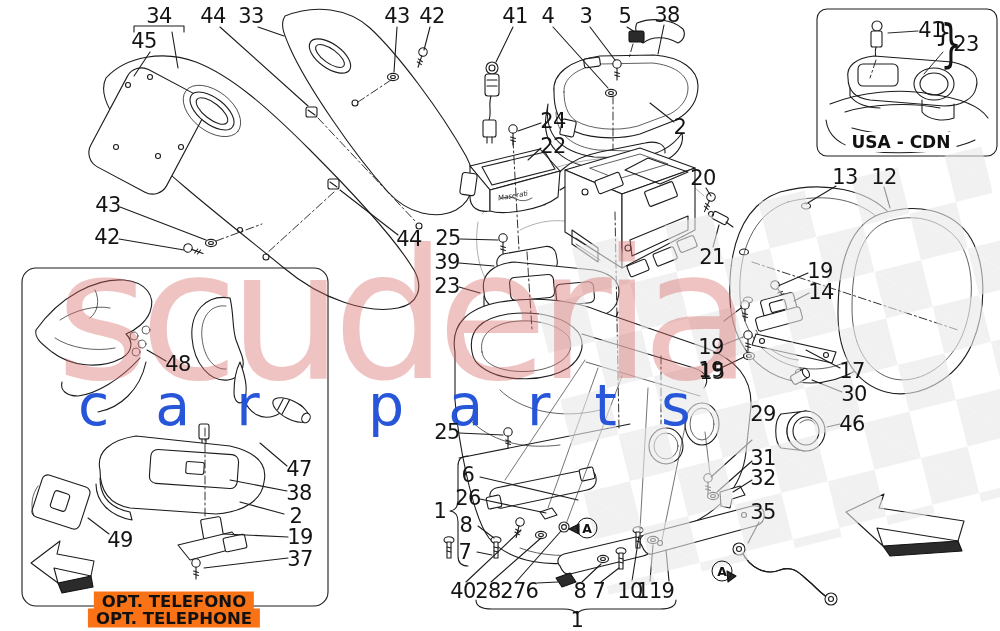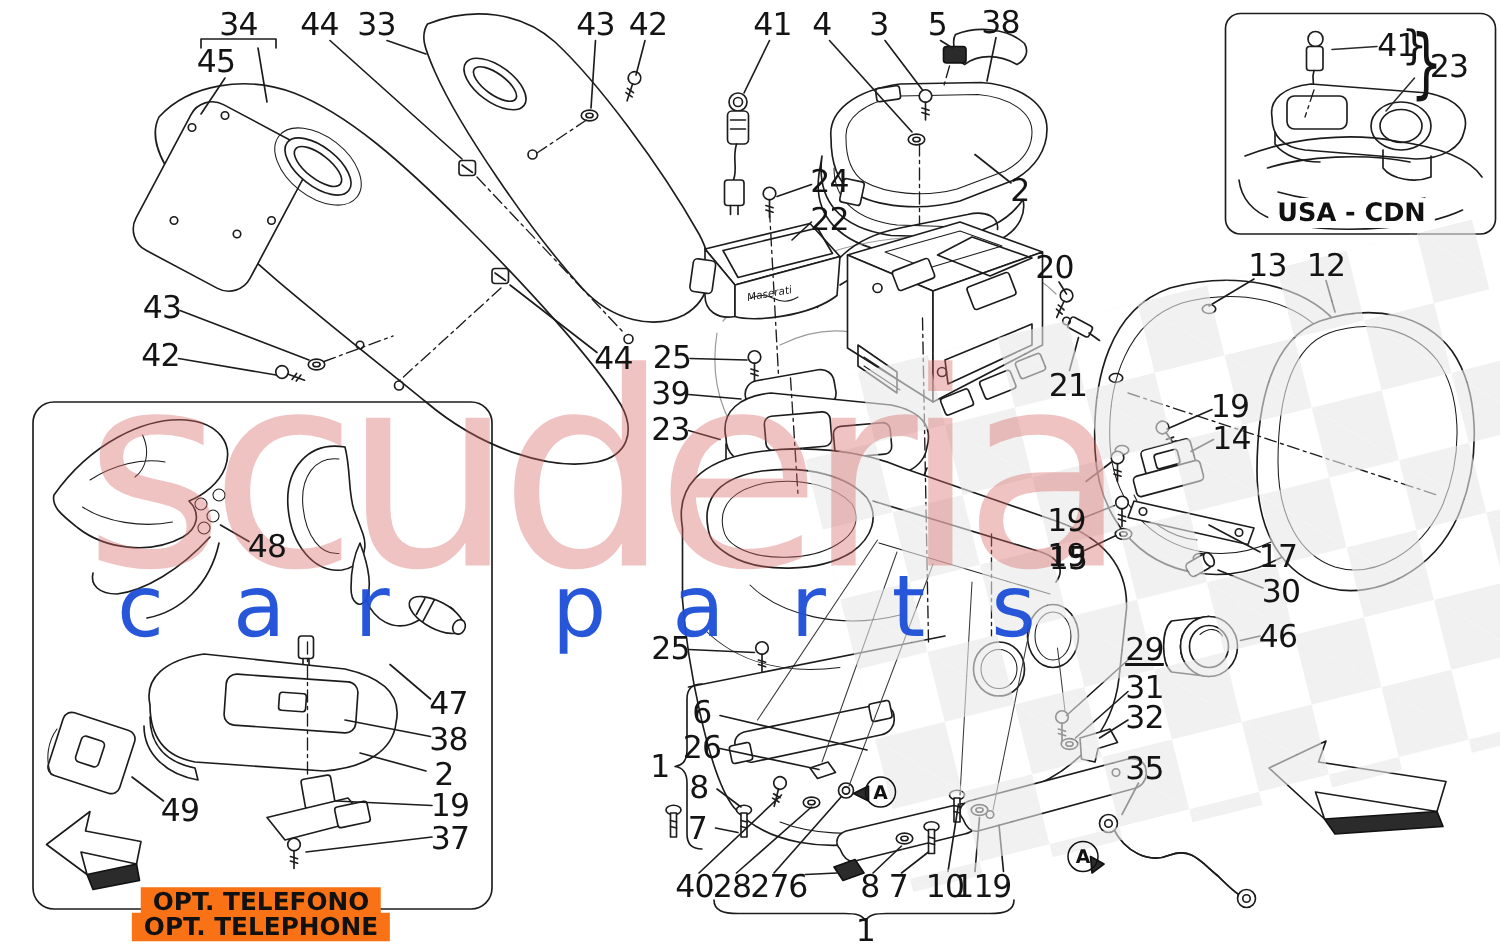--- a/index.html
+++ b/index.html
@@ -489,21 +489,21 @@
       <span class="co" style="left: 884px; top: 177px;">12</span>
       <span class="co" style="left: 712px; top: 257px;">21</span>
       <span class="co" style="left: 820px; top: 271px;">19</span>
       <span class="co" style="left: 821px; top: 292px;">14</span>
       <span class="co" style="left: 712px; top: 324px; margin-top: 48px;">15</span>
       <span class="co" style="left: 711px; top: 347px;">19</span>
       <span class="co" style="left: 711px; top: 370px;">19</span>
       <span class="co" style="left: 852px; top: 371px;">17</span>
       <span class="co" style="left: 854px; top: 394px;">30</span>
       <span class="co" style="left: 852px; top: 424px;">46</span>
-      <span class="co" style="left: 763px; top: 433px; text-decoration: underline;">29</span>
+      <span class="co" style="left: 763px; top: 414px;">29</span>
       <span class="co" style="left: 763px; top: 458px;">31</span>
       <span class="co" style="left: 763px; top: 478px;">32</span>
       <span class="co" style="left: 763px; top: 512px;">35</span>
       <span class="co" style="left: 178px; top: 364px;">48</span>
       <span class="co" style="left: 299px; top: 469px;">47</span>
       <span class="co" style="left: 299px; top: 493px;">38</span>
       <span class="co" style="left: 296px; top: 516px;">2</span>
       <span class="co" style="left: 300px; top: 537px;">19</span>
       <span class="co" style="left: 300px; top: 559px;">37</span>
       <span class="co" style="left: 120px; top: 540px;">49</span>

